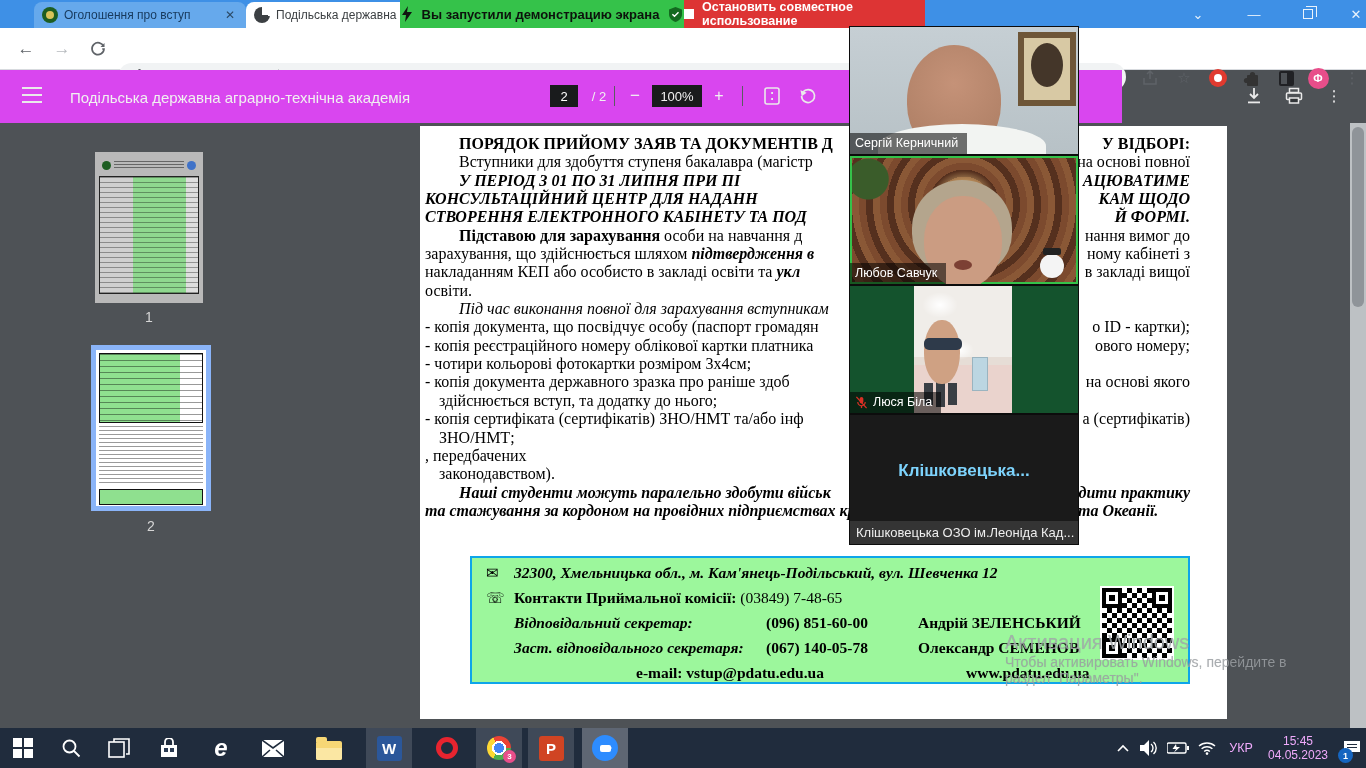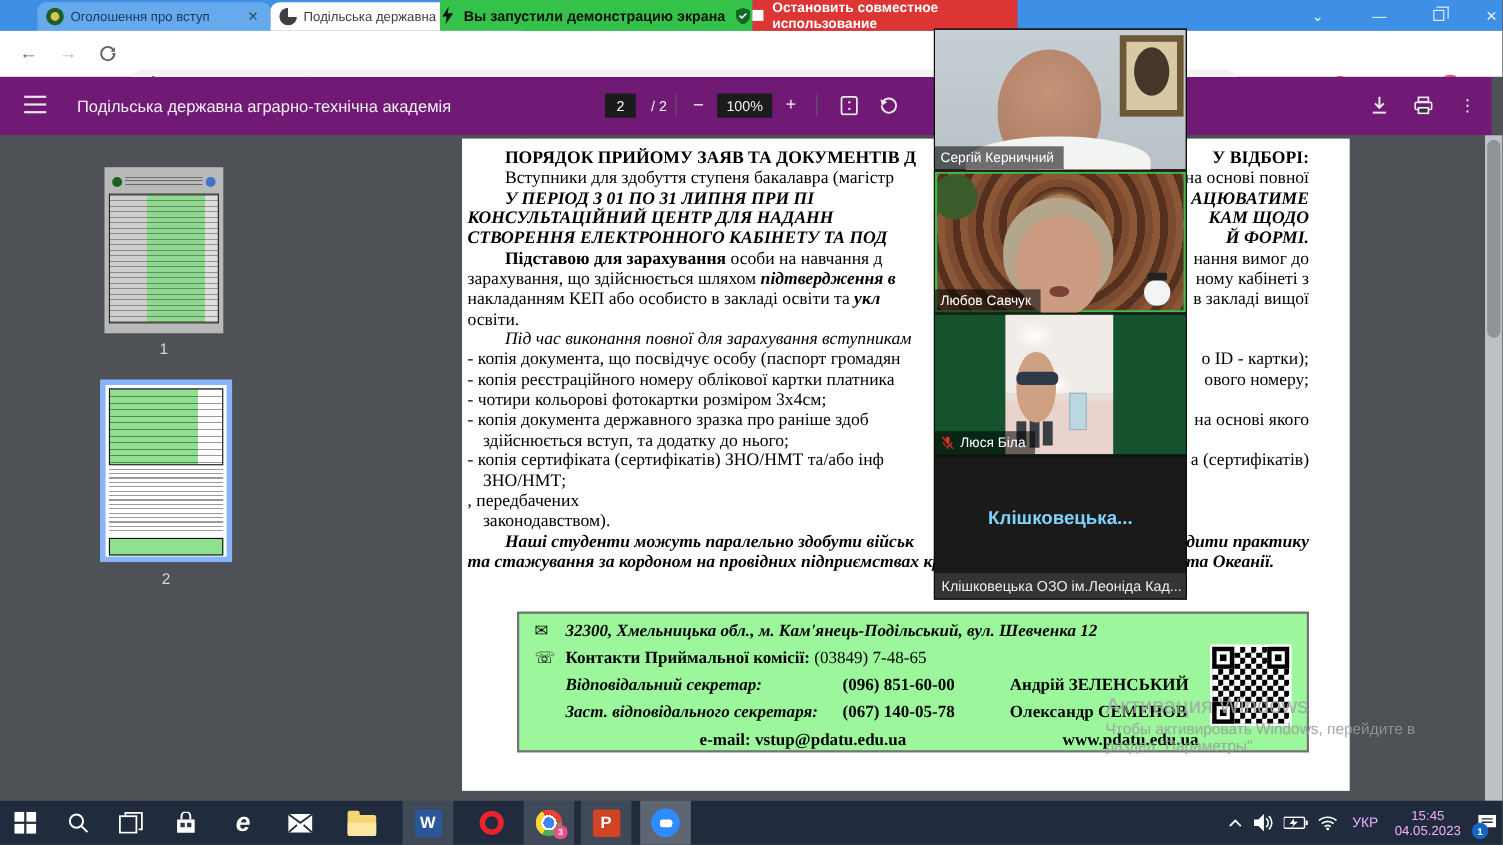--- a/index.html
+++ b/index.html
@@ -34,21 +34,21 @@
   #pill .url{color:#202124;font-size:13px;white-space:nowrap;overflow:hidden}
   .baric{position:absolute;top:38px;width:24px;height:24px;display:flex;align-items:center;justify-content:center;color:#5f6368;font-size:15px}
   #ic-star{left:1172px}#ic-share{left:1138px}#ic-ext-target{left:1206px}#ic-ext-puzzle{left:1240px}#ic-ext-panel{left:1274px}#ic-profile{left:1306px}#ic-menu{left:1340px}
   .target{width:18px;height:18px;border-radius:50%;background:#e03a2f;position:relative}
   .target::after{content:"";position:absolute;left:5px;top:5px;width:8px;height:8px;border-radius:50%;background:#fff}
   .panelic{width:15px;height:15px;border:2px solid #202124;border-radius:2px;position:relative}
   .panelic::after{content:"";position:absolute;right:0;top:0;width:5px;height:11px;background:#202124}
   .profile{width:21px;height:21px;border-radius:50%;background:#e84e8a;color:#fff;font-size:11px;font-weight:700;display:flex;align-items:center;justify-content:center}
 
   
-  #pdftoolbar{position:absolute;left:0;top:70px;width:1356px;height:53px;background:#701a75;color:#f1f1f1}
+  #pdftoolbar{position:absolute;left:0;top:70px;width:1122px;height:53px;background:#d946ef;color:#f1f1f1}
   #hamburger{position:absolute;left:22px;top:17px;width:20px;height:16px;display:flex;flex-direction:column;justify-content:space-between}
   #hamburger i{height:2px;background:#eaeaea;display:block}
   #pdf-title{position:absolute;left:70px;top:19px;font-size:15px;color:#f1f1f1;white-space:nowrap}
   .tbx{position:absolute;top:15px;height:22px;display:flex;align-items:center;justify-content:center;font-size:13px}
   #pg-input{left:550px;width:28px;background:#191b1c;border:none;color:#fff;text-align:center;font-size:13px;height:22px}
   #pg-total{left:584px;width:30px}
   .tbsep{position:absolute;top:16px;width:1px;height:20px;background:#5a5d60}
   #sep1{left:614px}#sep2{left:742px}
   #btn-minus{left:624px;width:22px;font-size:17px}
   #zoom-level{left:652px;width:50px;background:#191b1c;height:22px}
@@ -81,21 +81,21 @@
   #page{position:absolute;left:420px;top:3px;width:807px;height:593px;background:#fff;overflow:hidden}
   #top-clip{position:absolute;left:42px;top:-14px;font:700 16px "Liberation Serif",serif;color:#000}
   #doc-lines{position:absolute;left:5px;right:37px;top:9px;font-family:"Liberation Serif",serif;font-size:16px;color:#000}
   .doc-line{display:flex;justify-content:space-between;height:18.35px;white-space:pre}
   .doc-line .fl,.doc-line .fr{white-space:pre}
   .doc-line.ind .fl{padding-left:34px}
   .doc-line.cont .fl{padding-left:14px}
   .sb{font-weight:700}.si{font-style:italic}.sbi{font-weight:700;font-style:italic}
 
   
-  #contact-box{position:absolute;left:50px;top:430px;width:720px;height:128px;background:#9cf79c;border:2px solid #737373;font-family:"Liberation Serif",serif;color:#000}
+  #contact-box{position:absolute;left:50px;top:430px;width:720px;height:128px;background:#9cf79c;border:2px solid #0ea5e9;font-family:"Liberation Serif",serif;color:#000}
   .cb-row{position:absolute;left:14px;font-size:15.5px;white-space:nowrap}
   .cb-ic{display:inline-block;width:28px;font-size:15px}
   #cb-r1{top:6px}#cb-r2{top:31px}#cb-r3{top:56px}#cb-r4{top:81px}#cb-r5{top:106px}
   .cb-label{display:inline-block;width:252px;font-weight:700;font-style:italic}
   .cb-phone{display:inline-block;width:152px;font-weight:700}
   .cb-name{font-weight:700}
   #cb-r5 .em{position:absolute;left:150px;font-weight:700}
   #cb-r5 .ww{position:absolute;left:480px;font-weight:700;width:200px}
   #qr{position:absolute;right:14px;top:28px;width:74px;height:74px;background:
      conic-gradient(#000 90deg,#fff 0 180deg,#000 0 270deg,#fff 0) 0 0/10px 10px,#fff;border:2px solid #fff}

